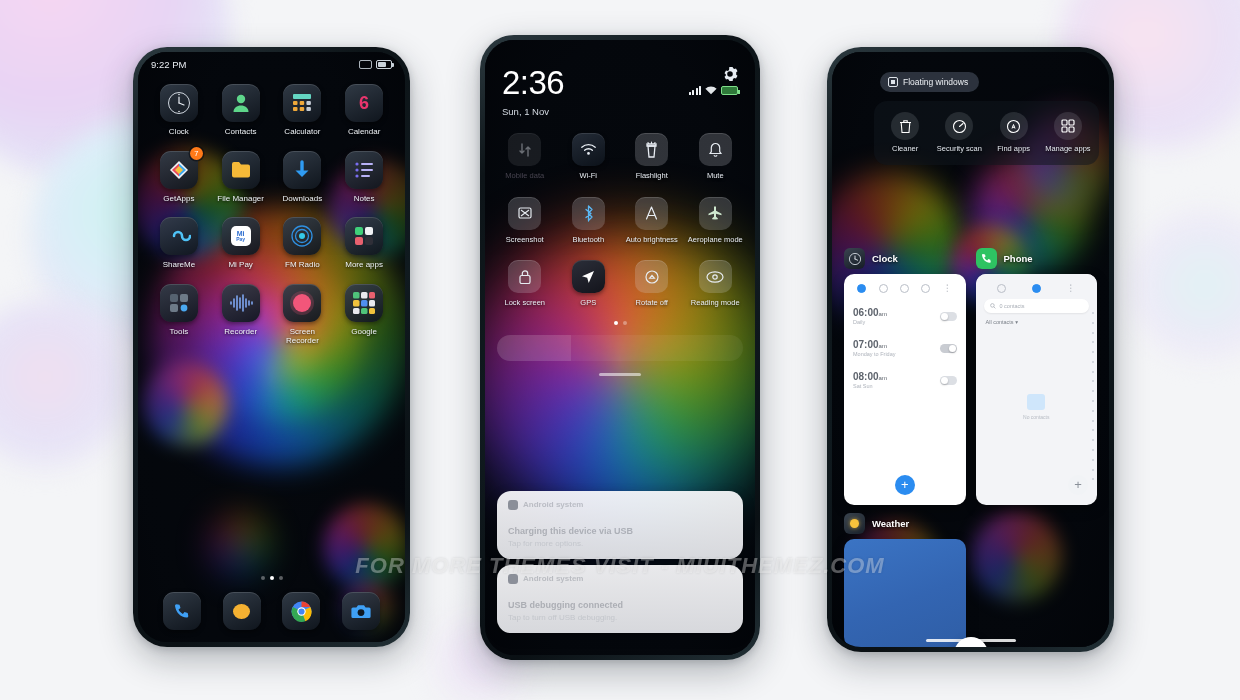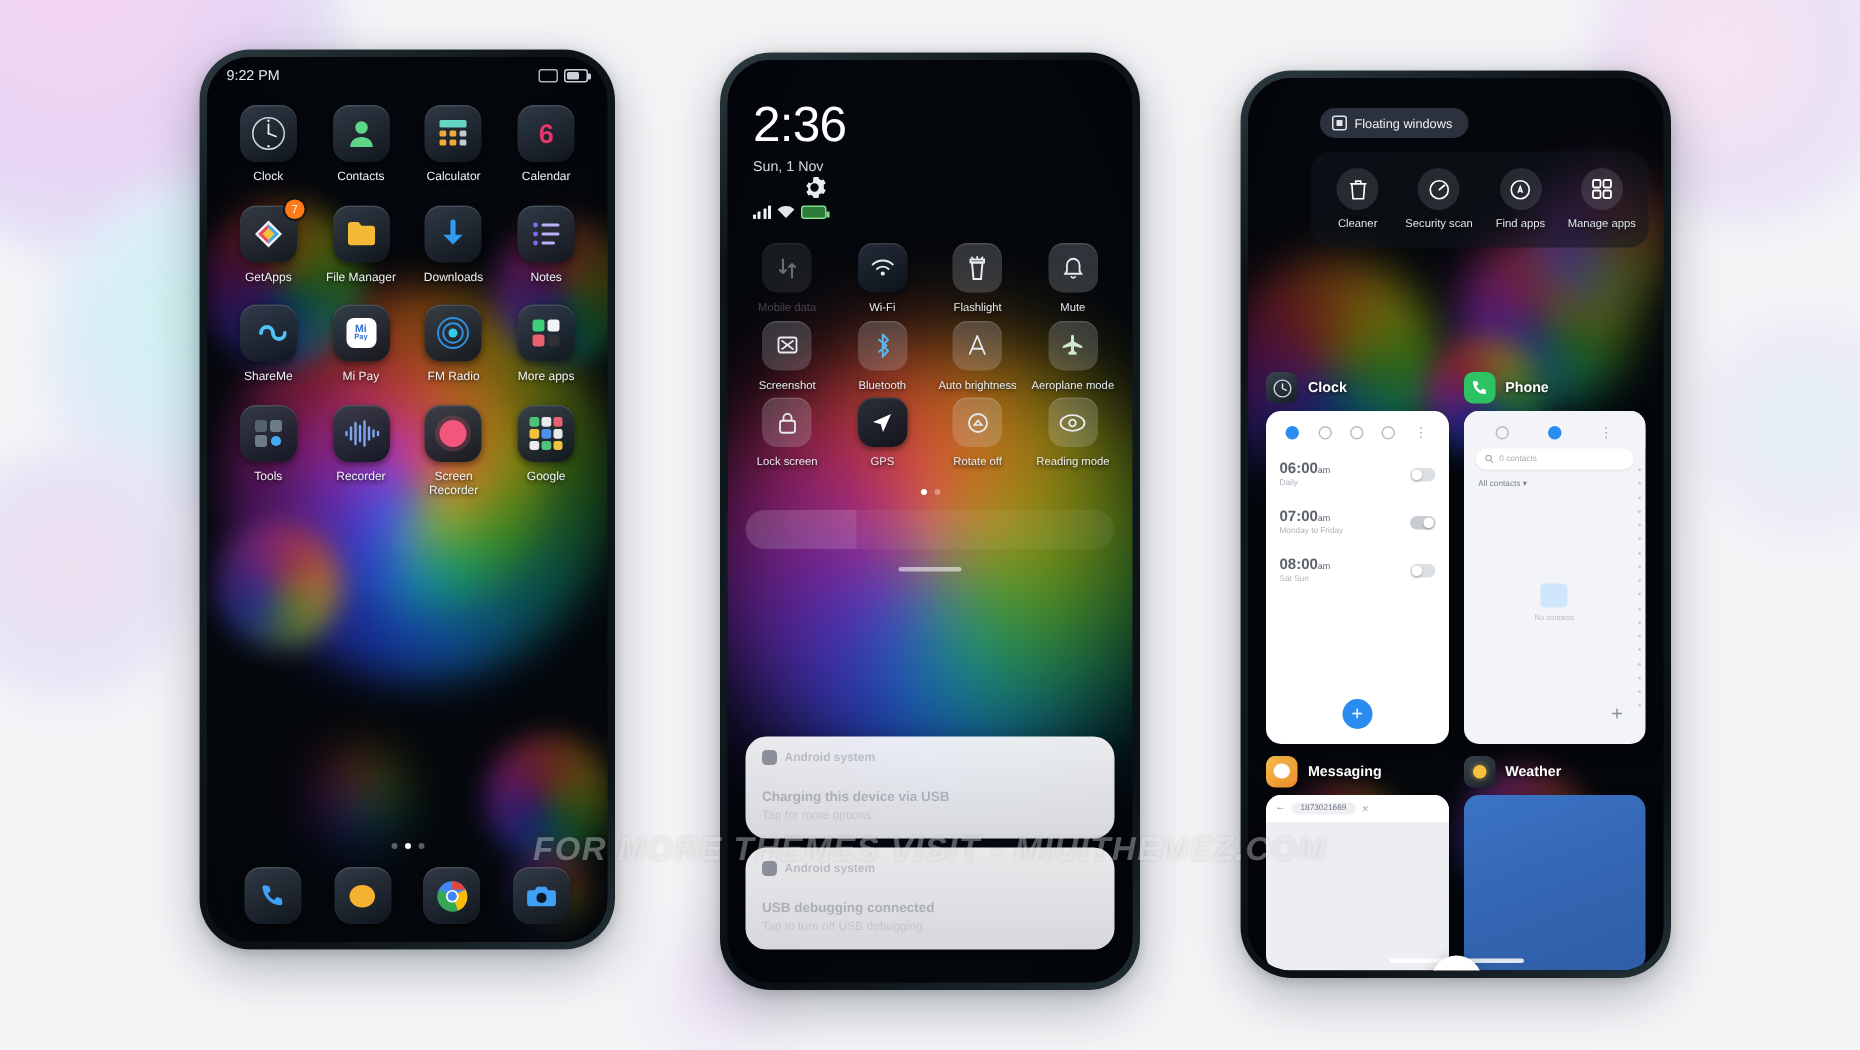--- a/index.html
+++ b/index.html
@@ -34,21 +34,21 @@
     padding: 5px;
     box-shadow: 0 12px 34px rgba(20,30,40,.30), 0 2px 8px rgba(20,30,40,.18);
   }
   .screen {
     width:100%; height:100%;
     border-radius: 29px;
     overflow:hidden;
     position:relative;
     background:#080c12;
   }
-  #phone1 { left:133px; top:33px; width:277px; height:600px; }
+  #phone1 { left:133px; top:47px; width:277px; height:600px; }
   #phone2 { left:480px; top:35px; width:280px; height:625px; }
   #phone3 { left:827px; top:47px; width:287px; height:605px; }
 
   
   .wall { position:absolute; inset:0; background:#05080d; overflow:hidden; }
   .ring { position:absolute; border-radius:50%; filter: blur(14px); }
   .ring-outer {
     width:260px; height:260px;
     background: conic-gradient(from 200deg,
       #1d3fd4 0deg, #6d2fd0 40deg, #b3209a 80deg, #d6303a 120deg,
@@ -107,31 +107,31 @@
   .pagedots { position:absolute; bottom:62px; left:0; right:0; display:flex; justify-content:center;
               gap:5px; z-index:5; }
   .pdot { width:4px; height:4px; border-radius:50%; background:rgba(255,255,255,.35); }
   .pdot.on { background:#fff; }
 
   .dock { position:absolute; bottom:12px; left:0; right:0; z-index:5;
           display:grid; grid-template-columns:repeat(4,1fr); padding:0 14px; justify-items:center; }
 
   
   .cc { position:absolute; inset:0; z-index:5; }
-  .cc-head { padding: 26px 17px 0 17px; display:flex; justify-content:space-between; align-items:flex-start;flex-direction:column; }
+  .cc-head { padding: 26px 17px 0 17px; display:flex; justify-content:space-between; align-items:flex-start; }
   .cc-time { font-size:33px; color:#fff; font-weight:400; line-height:1; letter-spacing:-.5px; }
   .cc-date { font-size:9.5px; color:#d4dae2; margin-top:7px; }
   .cc-status { display:flex; align-items:center; gap:4px; margin-top:4px; }
   .signal { display:flex; align-items:flex-end; gap:1.3px; height:9px; }
   .signal i { width:2px; background:#eef2f6; border-radius:.5px; display:block; }
   .gear { width:16px; height:16px; }
   .battg { width:17px; height:9px; border:1px solid #7fe08a; border-radius:2px; position:relative; background:#2f7a3a; }
   .battg::after { content:""; position:absolute; right:-3px; top:2.5px; width:2px; height:4px; background:#7fe08a; }
 
-  .toggles { margin-top:16px; padding:0 8px; display:grid; grid-template-columns:repeat(4,1fr); row-gap:4px; }
+  .toggles { margin-top:16px; padding:0 8px; display:grid; grid-template-columns:repeat(4,1fr); row-gap:16px; }
   .tgl { display:flex; flex-direction:column; align-items:center; gap:6px; cursor:pointer; }
   .tgl-ic { width:33px; height:33px; border-radius:10px; background:rgba(225,230,240,.20);
             display:flex; align-items:center; justify-content:center;
             box-shadow: inset 0 1px 0 rgba(255,255,255,.14); }
   .tgl-ic.off { background: linear-gradient(155deg, rgba(38,46,58,.95), rgba(12,18,26,.96));
                 box-shadow: inset 0 1px 0 rgba(255,255,255,.10), 0 2px 4px rgba(0,0,0,.4); }
   .tgl-lb { font-size:7.5px; color:#e7ecf2; text-align:center; line-height:1.15;
             text-shadow:0 1px 3px rgba(0,0,0,.8); }
   .tgl.dimmed .tgl-lb { color:rgba(150,140,160,.45); text-shadow:none; }
   .tgl.dimmed .tgl-ic { opacity:.45; }
@@ -848,35 +848,20 @@
               <i></i>
           </div>
           <div class="ph-empty">
             <div class="ph-empty-ic"></div>
             <div class="ph-empty-tx">No contacts</div>
           </div>
           <div class="fab sm">+</div>
         </div>
       </div>
 
-      <div class="cardwrap">
-        <div class="card-head">
-          <div class="card-ic" style="background:linear-gradient(150deg,#f7c04a,#ef8b2c);">
-            <div style="width:11px;height:10px;border-radius:50%;background:#fff;"></div>
-          </div>
-          <span class="card-name">Messaging</span>
-        </div>
-        <div class="card-body" style="background:#eceef1;">
-          <div style="display:flex;align-items:center;gap:4px;background:#fff;padding:5px 6px;">
-            <span style="color:#8a9099;font-size:7px;">←</span>
-            <span style="font-size:5.5px;color:#6f757e;background:#eef0f3;border-radius:5px;padding:1px 6px;">1873021669</span>
-            <span style="color:#a5aab2;font-size:6px;">✕</span>
-          </div>
-        </div>
-      </div>
 
       <div class="cardwrap">
         <div class="card-head">
           <div class="card-ic" style="background:linear-gradient(150deg,#3b4550,#1a222c);">
             <div style="width:9px;height:9px;border-radius:50%;background:#f7c23c;box-shadow:0 0 4px rgba(247,194,60,.7);"></div>
           </div>
           <span class="card-name">Weather</span>
         </div>
         <div class="card-body" style="background:linear-gradient(160deg,#3b74c4 0%, #3365b2 55%, #2f5ea6 100%);"></div>
       </div>

